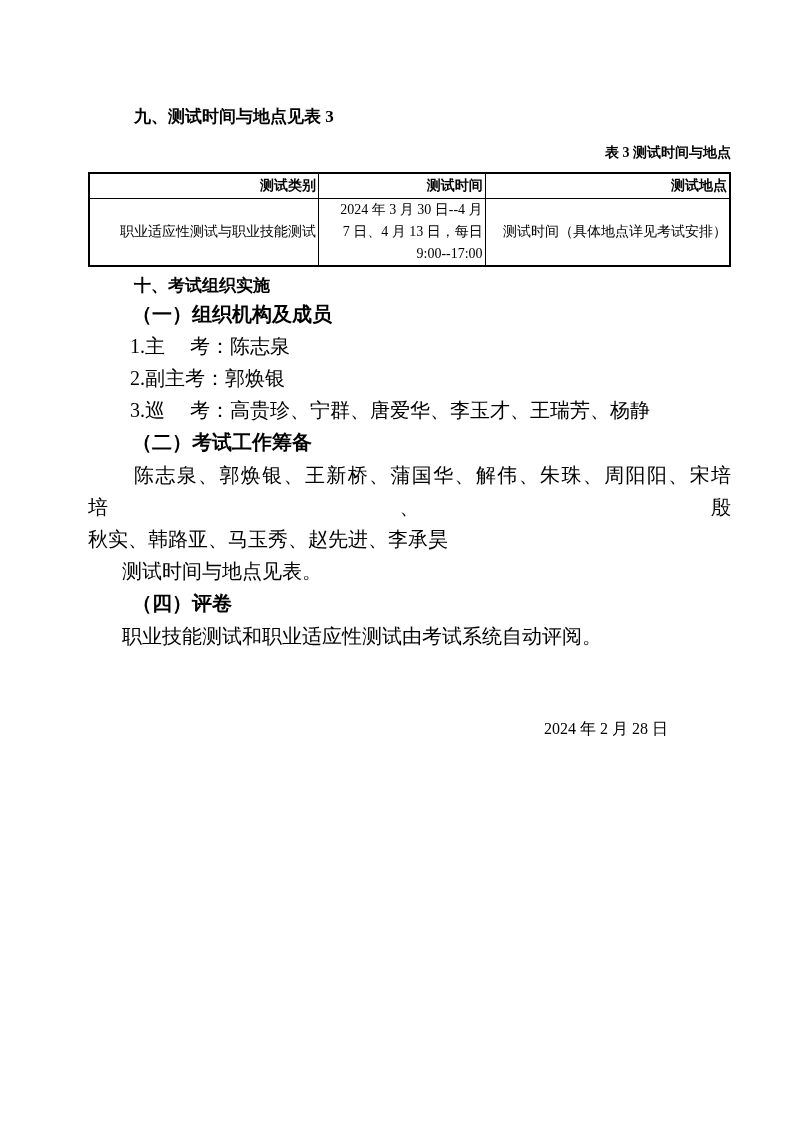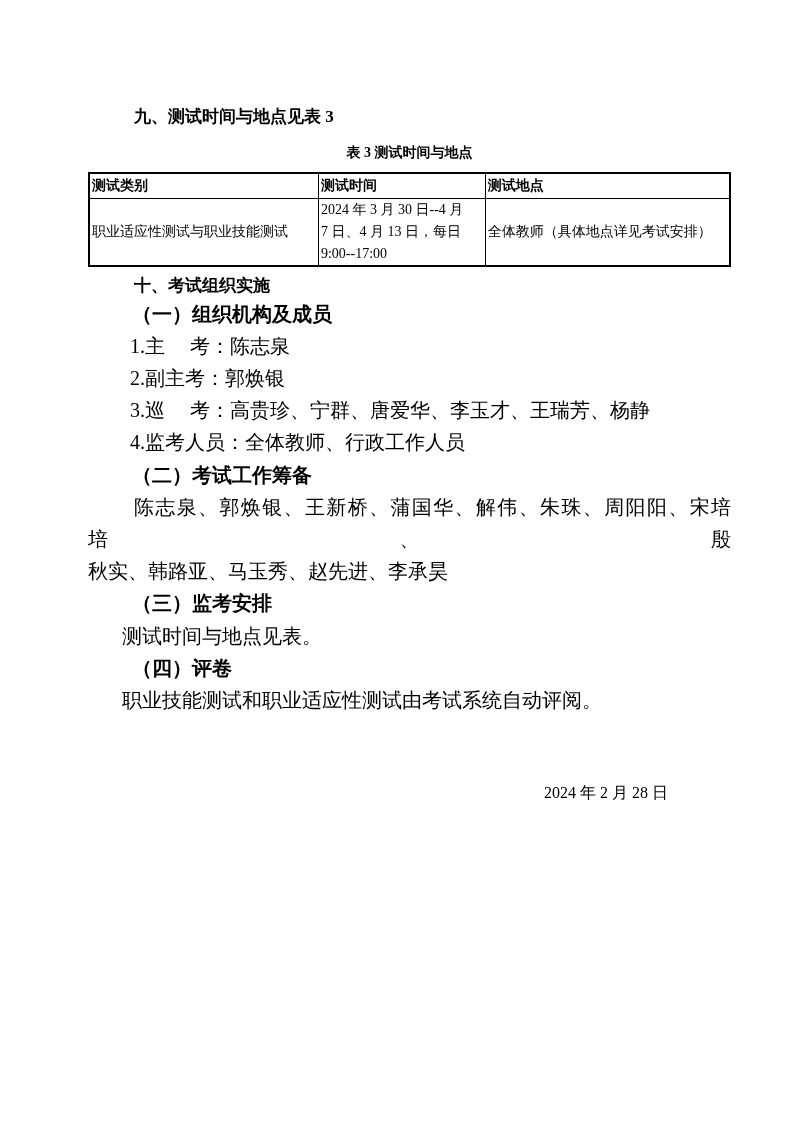--- a/index.html
+++ b/index.html
@@ -22,36 +22,36 @@
   }
   .sec-title {
     font-size: 17px;
     font-weight: bold;
     line-height: 24px;
     padding-left: 46px;
     margin: 0;
   }
   .sec-title.first { padding-top: 105px; }
   .table-caption {
-    text-align: center;
+    text-align: right;
     font-size: 14px;
     font-weight: bold;
     line-height: 20px;
     margin-top: 14px;
   }
   table.schedule {
     width: 100%;
     border-collapse: collapse;
     table-layout: fixed;
     margin-top: 9px;
     border: 2px solid #000000;
   }
   table.schedule th, table.schedule td {
     border: 1px solid #000000;
-    text-align: left;
+    text-align: right;
     vertical-align: middle;
     padding: 0 2px;
   }
   table.schedule th {
     height: 25px;
     font-size: 14px;
     font-weight: bold;
   }
   table.schedule td {
     height: 66px;
@@ -115,38 +115,36 @@
         </tr>
       </thead>
       <tbody>
         <tr>
           <td>职业适应性测试与职业技能测试</td>
           <td>
             <div>2024 年 3 月 30 日--4 月</div>
             <div>7 日、4 月 13 日，每日</div>
             <div>9:00--17:00</div>
           </td>
-          <td>全体教师（具体地点详见考试安排）</td>
+          <td>测试时间（具体地点详见考试安排）</td>
         </tr>
       </tbody>
     </table>
 
     <p class="sec-title sec10-gap">十、考试组织实施</p>
 
     <p class="body-line sub-title">（一）组织机构及成员</p>
     <p class="body-line item">1.主　 考：陈志泉</p>
     <p class="body-line item">2.副主考：郭焕银</p>
     <p class="body-line item">3.巡　 考：高贵珍、宁群、唐爱华、李玉才、王瑞芳、杨静</p>
-    <p class="body-line item">4.监考人员：全体教师、行政工作人员</p>
 
     <p class="body-line sub-title">（二）考试工作筹备</p>
     <p class="body-line names-line1">陈志泉、郭焕银、王新桥、蒲国华、解伟、朱珠、周阳阳、宋培培、殷</p>
     <p class="body-line">秋实、韩路亚、马玉秀、赵先进、李承昊</p>
 
-    <p class="body-line sub-title">（三）监考安排</p>
     <p class="body-line para">测试时间与地点见表。</p>
 
     <p class="body-line sub-title">（四）评卷</p>
     <p class="body-line para">职业技能测试和职业适应性测试由考试系统自动评阅。</p>
 
     <div class="signature">
       <p class="sig-line sig-date">2024 年 2 月 28 日</p>
     </div>
 
   </div>

